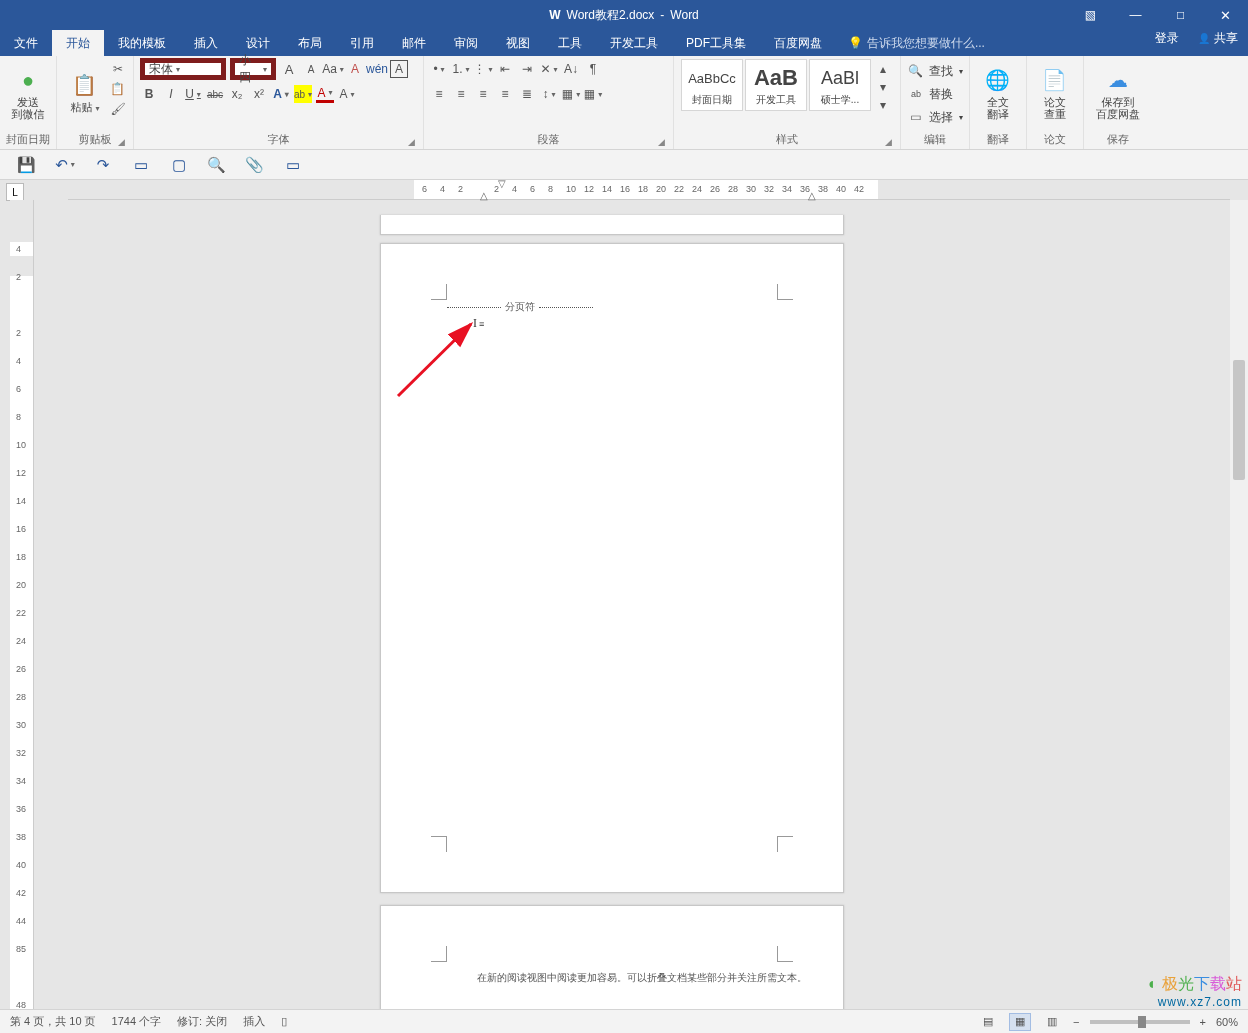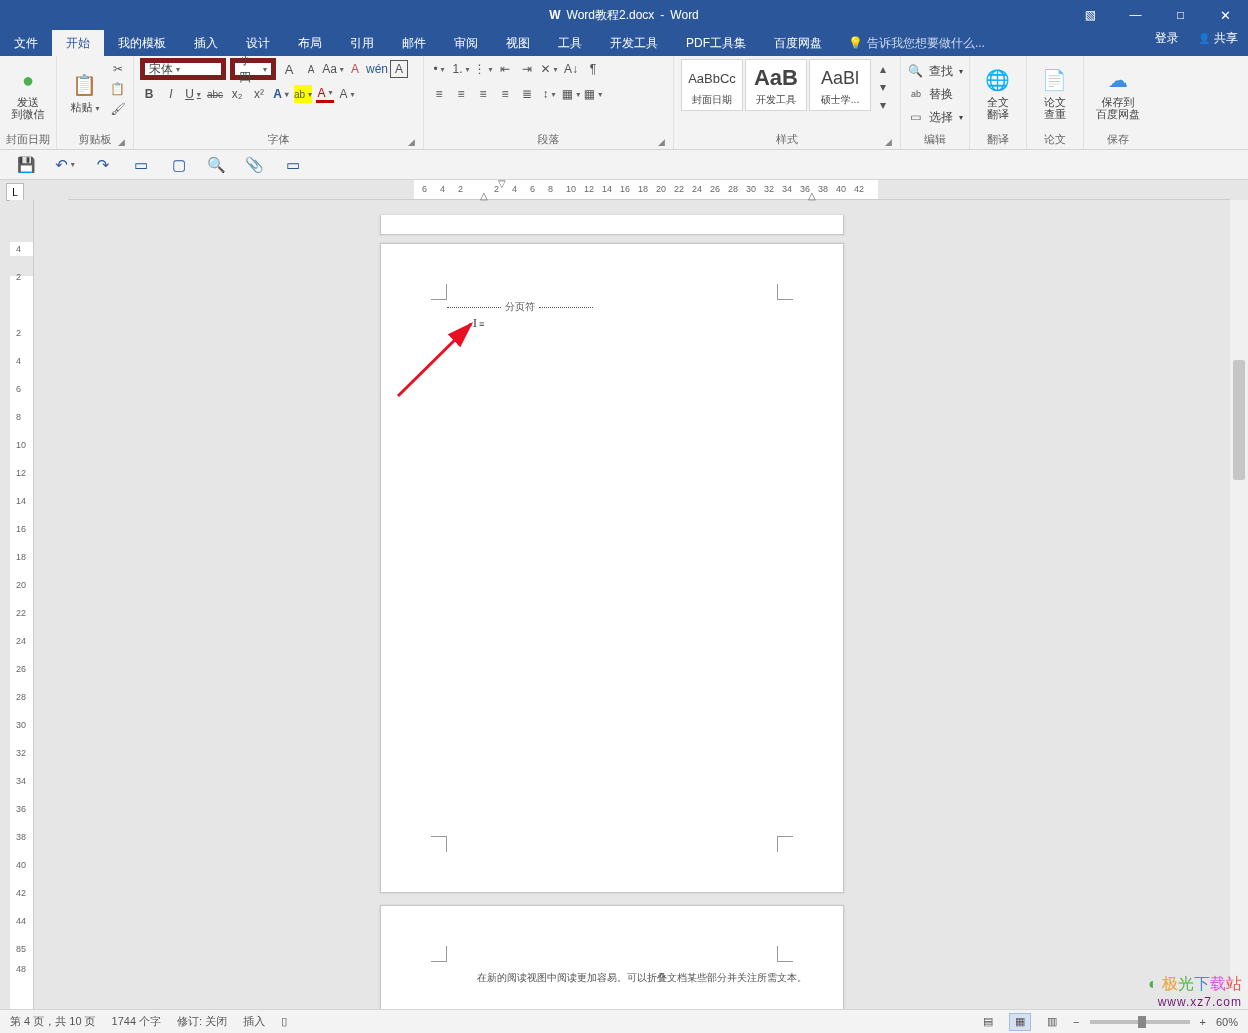--- a/index.html
+++ b/index.html
@@ -78,21 +78,21 @@
 .statusbar { position:absolute; bottom:0; left:0; right:0; height:24px; background:#f3f3f3; border-top:1px solid #d4d4d4; display:flex; align-items:center; font-size:11px; color:#555; padding:0 10px; gap:16px; }
 .statusbar .right { margin-left:auto; display:flex; align-items:center; gap:10px; }
 .view-btn { width:22px; height:18px; display:flex; align-items:center; justify-content:center; border:1px solid transparent; font-size:11px; }
 .view-btn.active { background:#d6e1f0; border-color:#a3bde3; }
 .zoom-slider { width:100px; height:4px; background:#c0c0c0; position:relative; }
 .zoom-slider .thumb { position:absolute; top:-4px; width:8px; height:12px; background:#888; left:48px; }
 
 
 .watermark { position:absolute; right:6px; bottom:24px; text-align:right; pointer-events:none; }
 .watermark .logo-txt { font-size:16px; font-weight:normal; }
-.watermark .url { font-size:12px; color:#701a75; letter-spacing:1px; }
+.watermark .url { font-size:12px; color:#0369a1; letter-spacing:1px; }
 
 .scroll-v { position:absolute; right:0; top:200px; bottom:24px; width:18px; background:#f0f0f0; }
 .scroll-v .thumb { position:absolute; left:3px; right:3px; top:160px; height:120px; background:#c6c6c6; border-radius:2px; }
 </style>
 </head>
 <body>
 
 <div class="titlebar">
   <div class="title-center">
     <span style="color:#fff;font-weight:bold;">W</span>
@@ -363,21 +363,21 @@
     <div class="vtick" style="top: 492px;">28</div>
     <div class="vtick" style="top: 520px;">30</div>
     <div class="vtick" style="top: 548px;">32</div>
     <div class="vtick" style="top: 576px;">34</div>
     <div class="vtick" style="top: 604px;">36</div>
     <div class="vtick" style="top: 632px;">38</div>
     <div class="vtick" style="top: 660px;">40</div>
     <div class="vtick" style="top: 688px;">42</div>
     <div class="vtick" style="top: 716px;">44</div>
     <div class="vtick" style="top: 744px;">85</div>
-    <div class="vtick" style="top: 764px;">48</div>
+    <div class="vtick" style="top: 800px;">48</div>
   </div>
 
 <div class="page page1"></div>
 
 <div class="page page2">
   <div class="corner tl" style="left:50px;top:40px;transform:rotate(180deg);"></div>
   <div class="corner tr" style="right:50px;top:40px;transform:rotate(180deg);"></div>
   <div class="corner bl" style="left:50px;bottom:40px;transform:rotate(180deg);"></div>
   <div class="corner br" style="right:50px;bottom:40px;transform:rotate(180deg);"></div>
 

